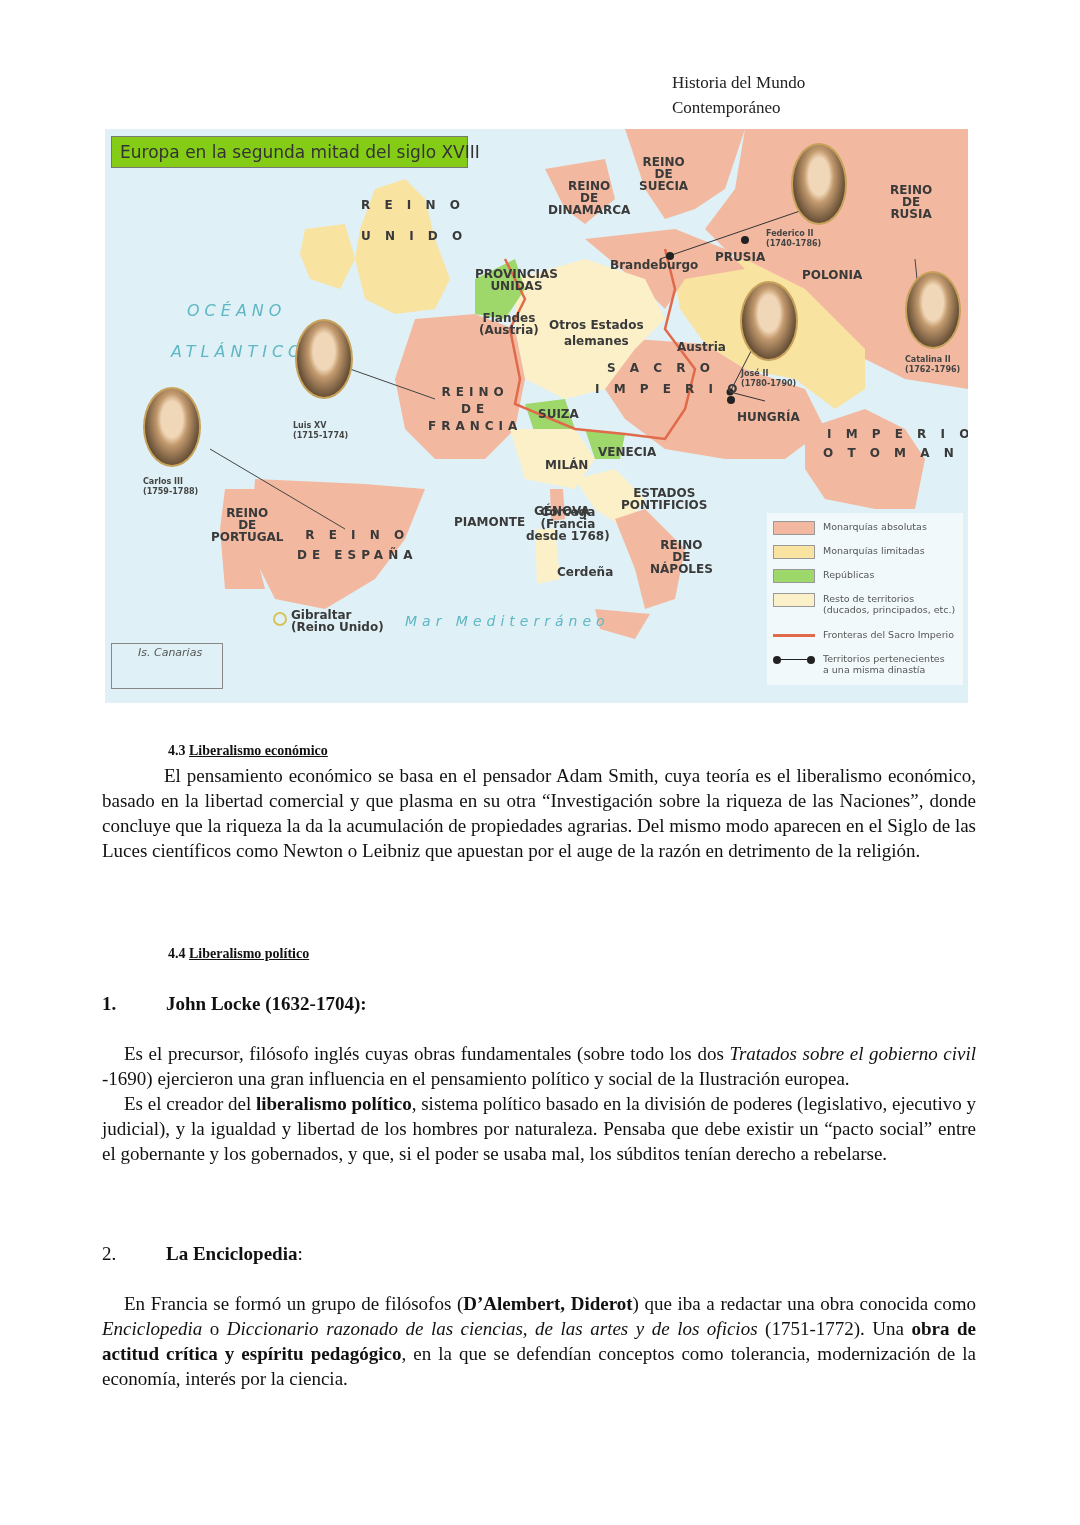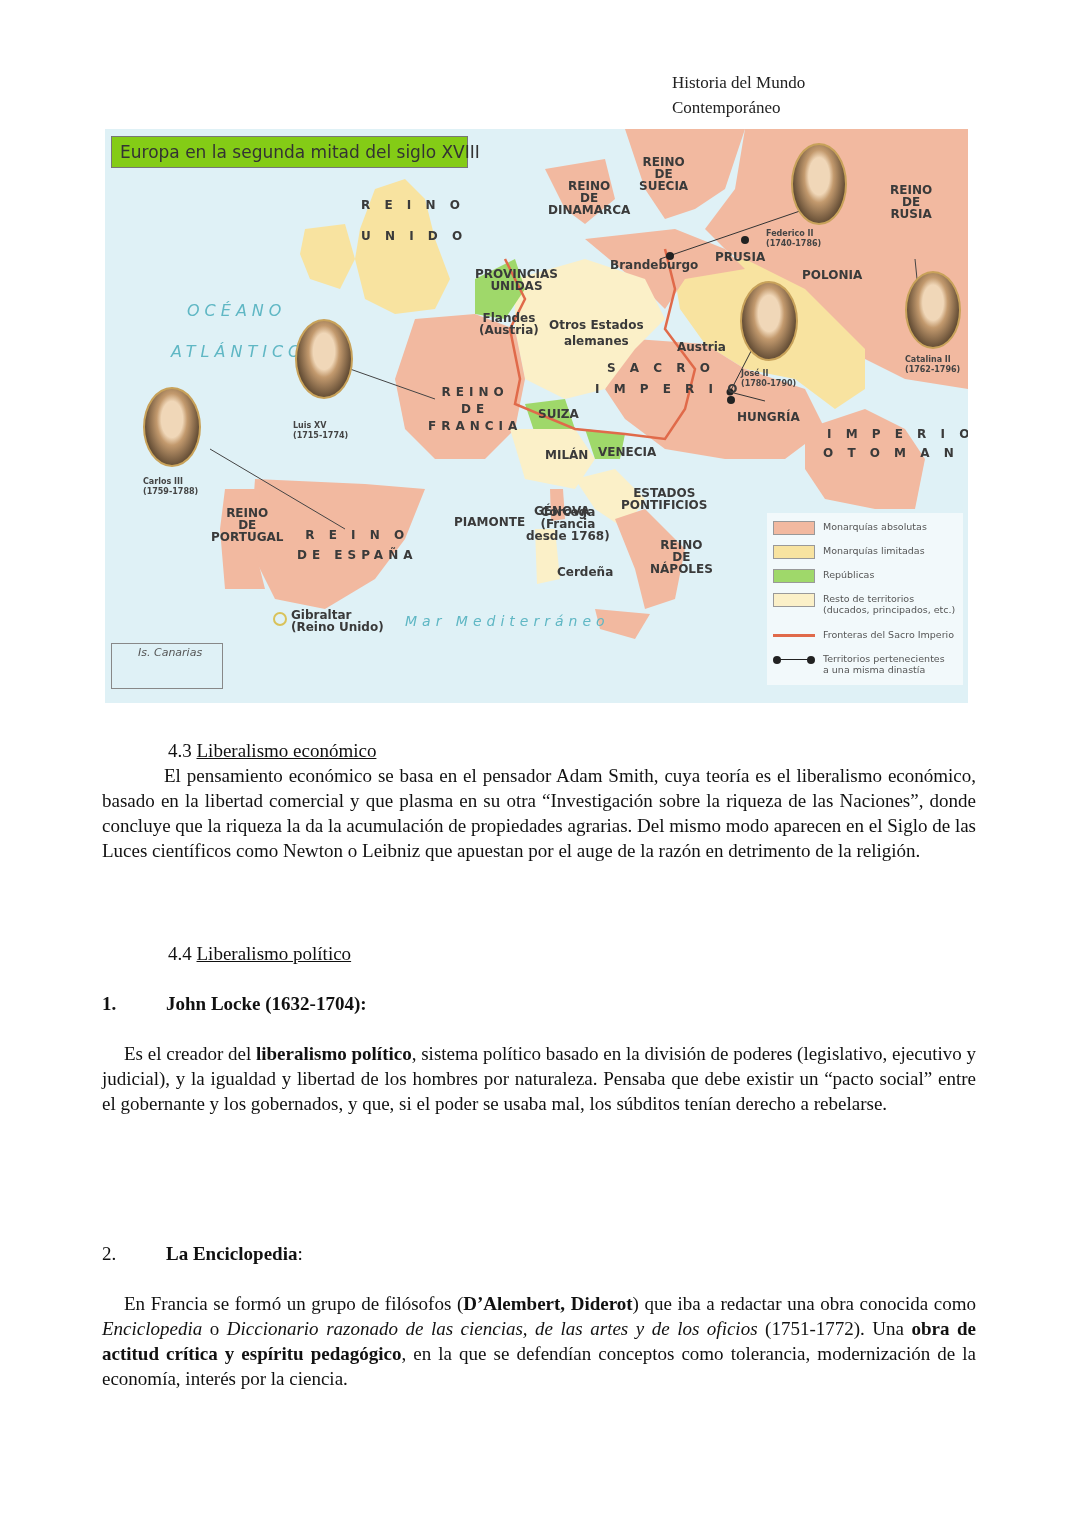--- a/index.html
+++ b/index.html
@@ -47,21 +47,21 @@
   }
   .leg-item { position: absolute; left: 6px; font-family: "DejaVu Sans", sans-serif; font-size: 9.5px; color: #555; }
   .swatch { position: absolute; width: 42px; height: 14px; border: 1px solid #999; left: 0; }
   .leg-text { position: absolute; left: 50px; top: 0; white-space: pre; line-height: 11px; }
   .canarias {
     position: absolute; left: 6px; top: 514px; width: 112px; height: 46px;
     border: 1.5px solid #888; font-family: "DejaVu Sans", sans-serif; font-style: italic;
     font-size: 11px; color: #555; padding: 2px 0 16px 26px;
   }
   .text-block { position: absolute; left: 102px; width: 874px; font-size: 19px; line-height: 25px; }
-  .h-section { font-weight: normal; font-size: 19px; }
+  .h-section { font-weight: bold; font-size: 14px; }
   .h-section u { text-decoration: underline; }
   .justify { text-align: justify; text-align-last: left; }
   .indent { text-indent: 62px; }
   .indent-sm { text-indent: 22px; }
   .num { display: inline-block; width: 64px; }
 </style>
 </head>
 <body>
 
 <div class="header-title">
@@ -144,21 +144,21 @@
   <div class="lbl" style="left:444px;top:188px;line-height:16px;">Otros Estados
 alemanes</div>
   <div class="lbl" style="left:572px;top:212px;">Austria</div>
   <div class="lbl spaced" style="left:502px;top:233px;">S A C R O</div>
   <div class="lbl spaced" style="left:490px;top:254px;">I M P E R I O</div>
   <div class="lbl" style="left:632px;top:282px;">HUNGRÍA</div>
   <div class="lbl spaced" style="left:323px;top:255px;line-height:17px;">REINO
 DE
 FRANCIA</div>
   <div class="lbl" style="left:433px;top:279px;">SUIZA</div>
-  <div class="lbl" style="left:440px;top:320px;">MILÁN</div>
+  <div class="lbl" style="left:440px;top:330px;">MILÁN</div>
   <div class="lbl" style="left:493px;top:317px;">VENECIA</div>
   <div class="lbl" style="left:429px;top:376px;">GÉNOVA</div>
   <div class="lbl" style="left:421px;top:377px;">Córcega
 (Francia
 desde 1768)</div>
   <div class="lbl" style="left:349px;top:387px;">PIAMONTE</div>
   <div class="lbl" style="left:452px;top:437px;">Cerdeña</div>
   <div class="lbl" style="left:516px;top:358px;">ESTADOS
 PONTIFICIOS</div>
   <div class="lbl" style="left:545px;top:410px;">REINO
@@ -243,20 +243,21 @@
   <div class="h-section" style="padding-left:66px;">
     <span>4.4</span> <u>Liberalismo político</u>
   </div>
 </div>
 
 <div class="text-block" style="top:991px;">
   <span class="num" style="font-weight:bold;">1.</span><b>John Locke (1632-1704):</b>
 </div>
 
 <div class="text-block" style="top:1041px;">
+  <p class="justify indent-sm"><span>Es el precursor, filósofo inglés cuyas obras fundamentales (sobre todo los dos </span><i>Tratados sobre el gobierno civil</i><span> -1690) ejercieron una gran influencia en el pensamiento político y social de la Ilustración europea.</span></p>
   <p class="justify indent-sm"><span>Es el creador del </span><b>liberalismo político</b><span>, sistema político basado en la división de poderes (legislativo, ejecutivo y judicial), y la igualdad y libertad de los hombres por naturaleza. Pensaba que debe existir un “pacto social” entre el gobernante y los gobernados, y que, si el poder se usaba mal, los súbditos tenían derecho a rebelarse.</span></p>
 </div>
 
 <div class="text-block" style="top:1241px;">
   <span class="num">2.</span><b>La Enciclopedia</b><span>:</span>
 </div>
 
 <div class="text-block" style="top:1291px;">
   <p class="justify indent-sm"><span>En Francia se formó un grupo de filósofos (</span><b>D’Alembert, Diderot</b><span>) que iba a redactar una obra conocida como </span><i>Enciclopedia</i><span> o </span><i>Diccionario razonado de las ciencias, de las artes y de los oficios</i><span> (1751-1772). Una </span><b>obra de actitud crítica y espíritu pedagógico</b><span>, en la que se defendían conceptos como tolerancia, modernización de la economía, interés por la ciencia.</span></p>
 </div>

